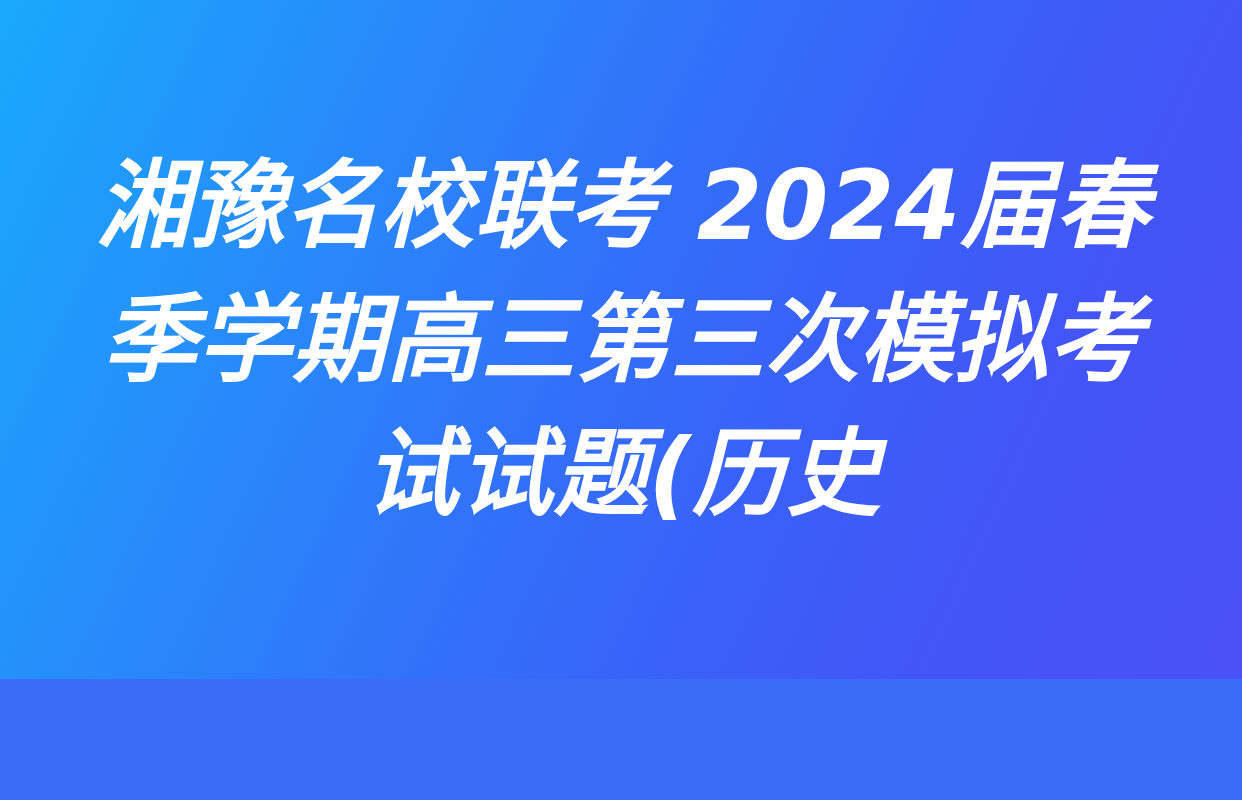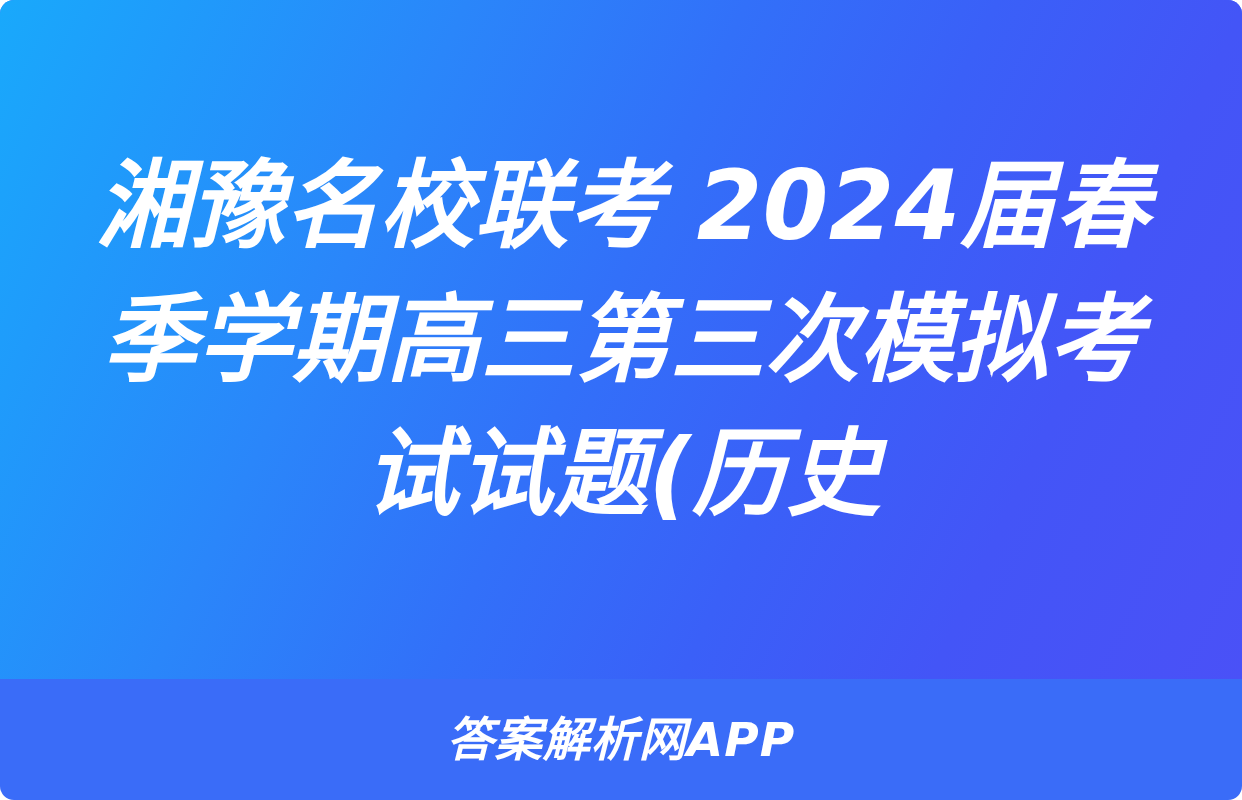--- a/index.html
+++ b/index.html
@@ -11,21 +11,20 @@
   body {
     font-family: "Liberation Sans", "DejaVu Sans", sans-serif;
   }
 
   .screen {
     position: relative;
     width: 1242px;
     height: 800px;
     overflow: hidden;
     background: #3a6cf8;
-    border-radius: 14px;
   }
 
   
   .hero {
     position: absolute;
     left: 0;
     top: 0;
     width: 1242px;
     height: 679px;
     background: linear-gradient(115deg,
@@ -89,17 +88,14 @@
 </style>
 </head>
 <body>
 
 <div class="screen">
 
   <div class="hero">
     <h1 class="hero-title">湘豫名校联考 2024届春季学期高三第三次模拟考试试题(历史</h1>
   </div>
 
-  <div class="banner">
-    <div class="banner-text">答案解析网APP</div>
-  </div>
 
 </div>
 
 </body></html>

